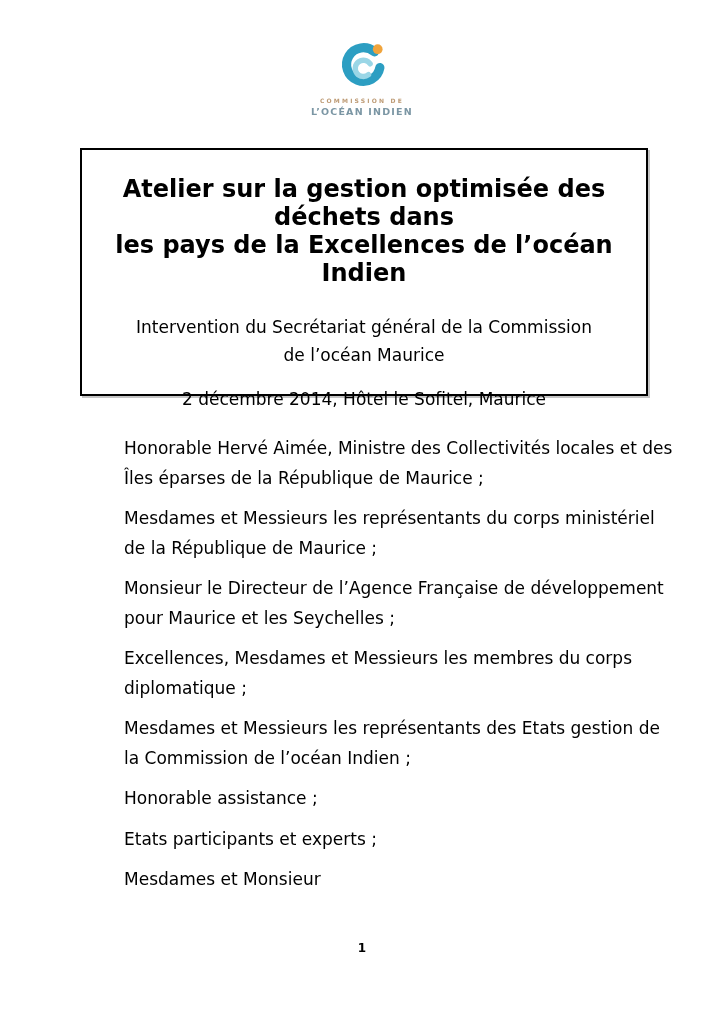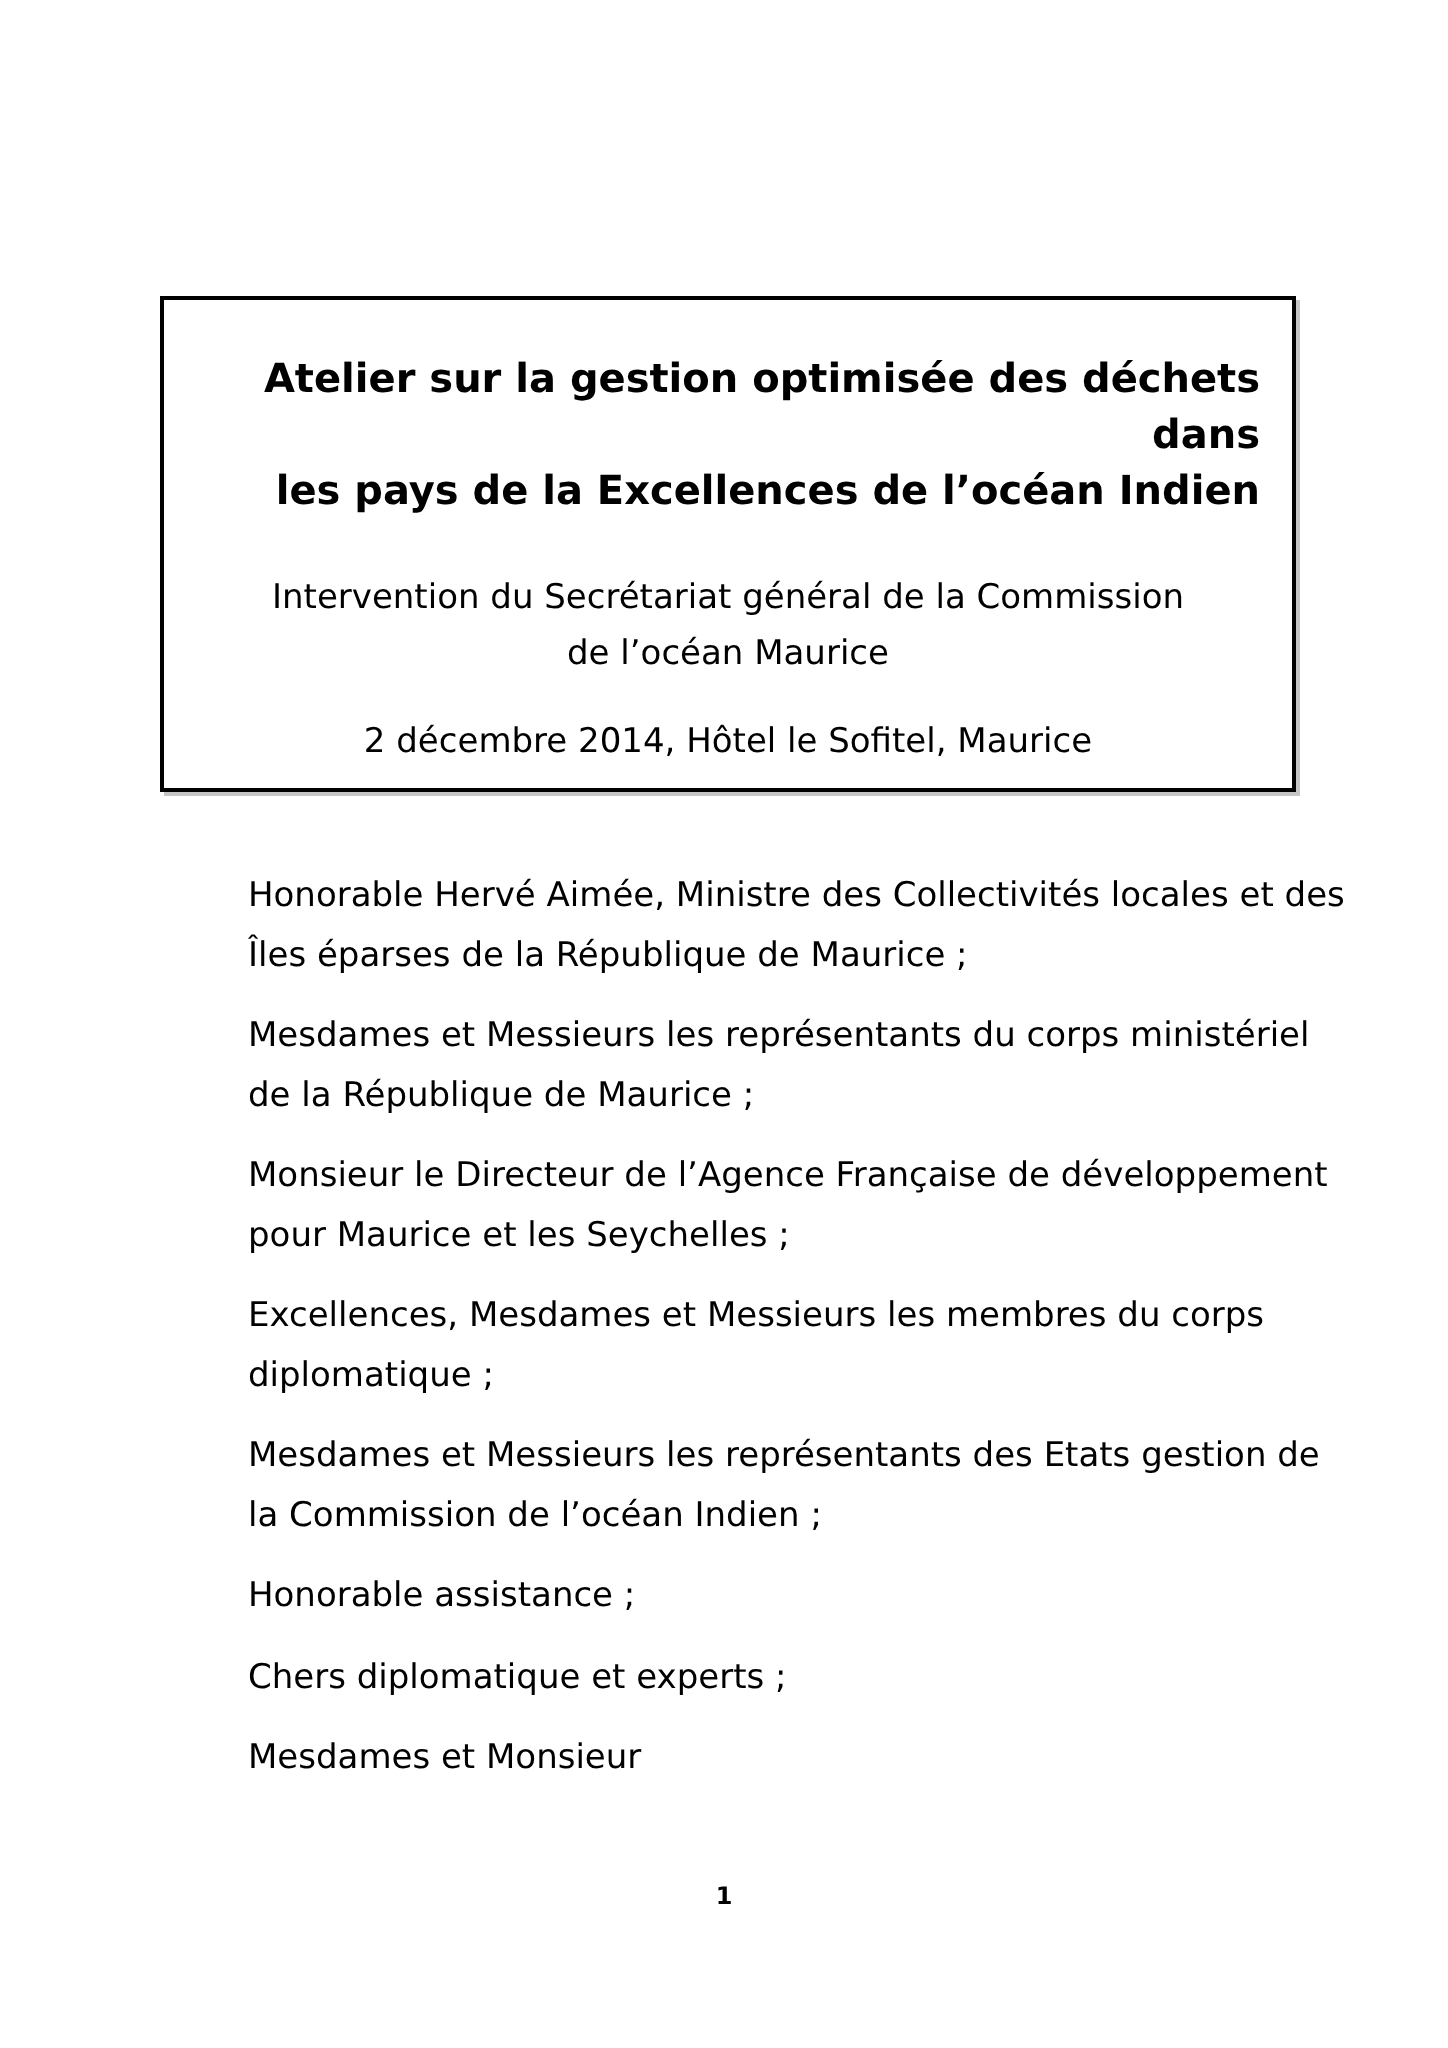--- a/index.html
+++ b/index.html
@@ -45,25 +45,24 @@
     top: 148px;
     width: 568px;
     height: 248px;
     border: 2px solid #000000;
     box-shadow: 2px 2px 0 rgba(150,150,150,0.55);
     background: #ffffff;
     text-align: center;
     padding: 25px 16px 0 16px;
   }
   .doc-title {
-    font-size: 20px;
+    font-size: 24px;
     line-height: 28px;
     font-weight: bold;
     margin-bottom: 26px;
-    text-align: right;
   }
   .doc-subtitle {
     font-size: 17px;
     line-height: 28px;
     margin-bottom: 16px;
   }
   .doc-date {
     font-size: 17px;
     line-height: 28px;
   }
@@ -89,39 +88,50 @@
     text-align: center;
     font-size: 12px;
     font-weight: bold;
   }
 </style>
 </head>
 <body>
 
 <div class="page">
 
+  <div class="logo-block">
+    <span class="logo-mark">
+      <svg viewBox="0 0 48 48" width="52" height="52" aria-hidden="true">
+        <path d="M35.5 11 A 15.5 15.5 0 1 0 40.5 25.5" fill="none" stroke="#2C9EC2" stroke-width="8.5" stroke-linecap="round"></path>
+        <path d="M30 32 A 7.5 7.5 0 1 1 31.5 22" fill="none" stroke="#9AD6E6" stroke-width="5" stroke-linecap="round"></path>
+        <circle cx="38.5" cy="8.5" r="4.5" fill="#F0A43C"></circle>
+      </svg>
+    </span>
+    <div class="logo-line1">COMMISSION DE</div>
+    <div class="logo-line2">L’OCÉAN INDIEN</div>
+  </div>
 
   <div class="title-box">
     <div class="doc-title">
       <div>Atelier sur la gestion optimisée des déchets dans</div>
       <div>les pays de la Excellences de l’océan Indien</div>
     </div>
     <div class="doc-subtitle">
       <div>Intervention du Secrétariat général de la Commission</div>
       <div>de l’océan Maurice</div>
     </div>
     <div class="doc-date">2 décembre 2014, Hôtel le Sofitel, Maurice</div>
   </div>
 
   <div class="body-text">
     <p>Honorable Hervé Aimée, Ministre des Collectivités locales et des Îles éparses de la République de Maurice ;</p>
     <p>Mesdames et Messieurs les représentants du corps ministériel de la République de Maurice ;</p>
     <p>Monsieur le Directeur de l’Agence Française de développement pour Maurice et les Seychelles ;</p>
     <p>Excellences, Mesdames et Messieurs les membres du corps diplomatique ;</p>
     <p>Mesdames et Messieurs les représentants des Etats gestion de la Commission de l’océan Indien ;</p>
     <p>Honorable assistance ;</p>
-    <p>Chers diplomatique et experts ;</p>
+    <p>Etats participants et experts ;</p>
     <p>Mesdames et Monsieur</p>
   </div>
 
   <div class="page-footer">1</div>
 
 </div>
 
 </body></html>

